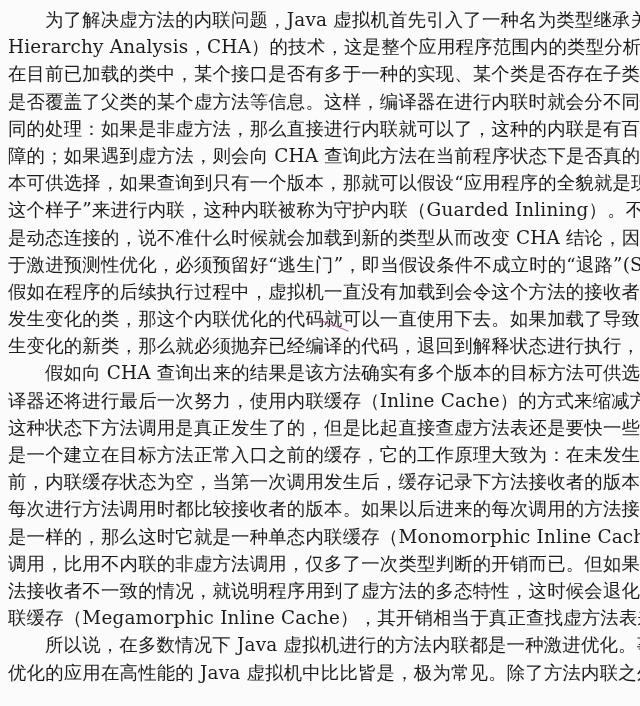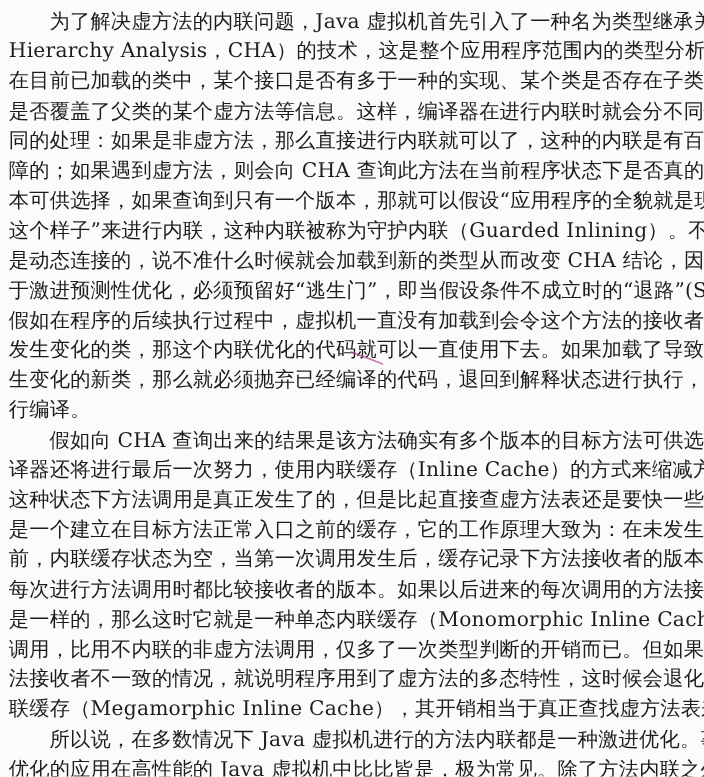--- a/index.html
+++ b/index.html
@@ -63,21 +63,20 @@
     <span class="line">是否覆盖了父类的某个虚方法等信息。这样，编译器在进行内联时就会分不同情况采取不</span>
     <span class="line">同的处理：如果是非虚方法，那么直接进行内联就可以了，这种的内联是有百分百安全保</span>
     <span class="line">障的；如果遇到虚方法，则会向 CHA 查询此方法在当前程序状态下是否真的有多个目标版</span>
     <span class="line">本可供选择，如果查询到只有一个版本，那就可以假设“应用程序的全貌就是现在运行的</span>
     <span class="line">这个样子”来进行内联，这种内联被称为守护内联（Guarded Inlining）。不过由于 Java 程序</span>
     <span class="line">是动态连接的，说不准什么时候就会加载到新的类型从而改变 CHA 结论，因此这种内联属</span>
     <span class="line">于激进预测性优化，必须预留好“逃生门”，即当假设条件不成立时的“退路”(Slow Path)。</span>
     <span class="line">假如在程序的后续执行过程中，虚拟机一直没有加载到会令这个方法的接收者的继承关系</span>
     <span class="line">发生变化的类，那这个内联优化的代码就可以一直使用下去。如果加载了导致继承关系发</span>
     <span class="line">生变化的新类，那么就必须抛弃已经编译的代码，退回到解释状态进行执行，或者重新进</span>
-    <span class="line last">行编译。</span>
   </div>
 
   <div class="para">
     <span class="line indent">假如向 CHA 查询出来的结果是该方法确实有多个版本的目标方法可供选择，那即时编</span>
     <span class="line">译器还将进行最后一次努力，使用内联缓存（Inline Cache）的方式来缩减方法调用的开销。</span>
     <span class="line">这种状态下方法调用是真正发生了的，但是比起直接查虚方法表还是要快一些。内联缓存</span>
     <span class="line">是一个建立在目标方法正常入口之前的缓存，它的工作原理大致为：在未发生方法调用之</span>
     <span class="line">前，内联缓存状态为空，当第一次调用发生后，缓存记录下方法接收者的版本信息，并且</span>
     <span class="line">每次进行方法调用时都比较接收者的版本。如果以后进来的每次调用的方法接收者版本都</span>
     <span class="line">是一样的，那么这时它就是一种单态内联缓存（Monomorphic Inline Cache）。通过该缓存来</span>

